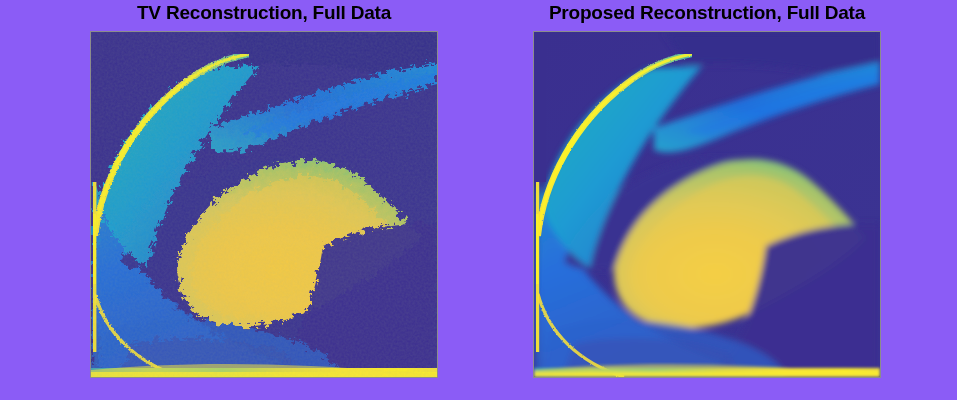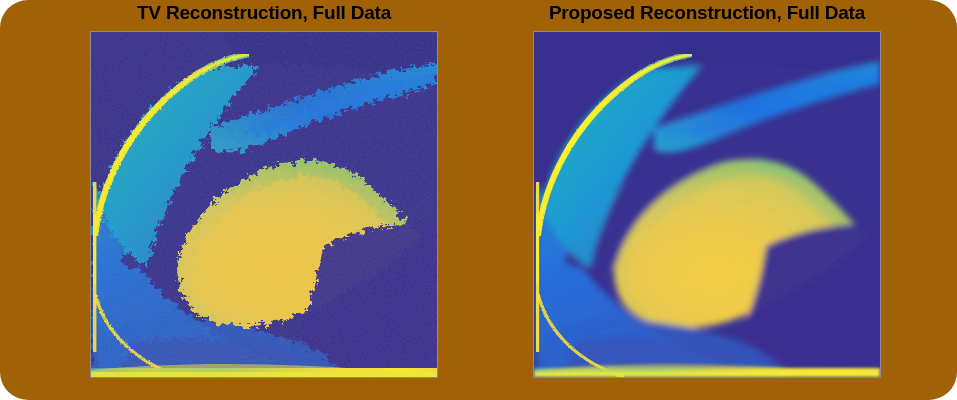--- a/index.html
+++ b/index.html
@@ -11,22 +11,21 @@
   body {
     width: 957px;
     height: 400px;
     font-family: "Liberation Sans", sans-serif;
     overflow: hidden;
   }
   #figure {
     position: relative;
     width: 957px;
     height: 400px;
-    background: #a16207;
-    border-radius: 28px;
+    background: #8b5cf6;
   }
   .panel {
     position: absolute;
     top: 0;
   }
   .panel-title {
     position: absolute;
     top: 2px;
     left: 0;
     width: 100%;

